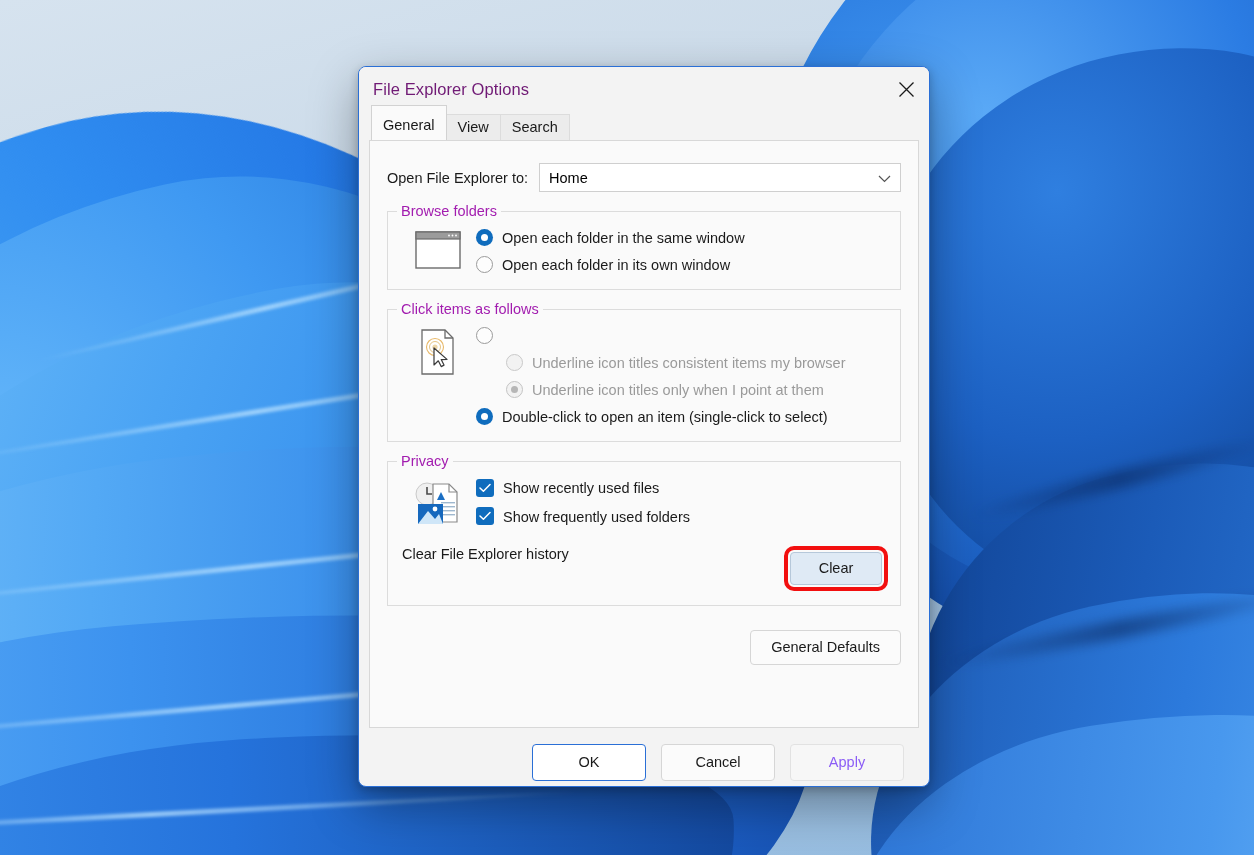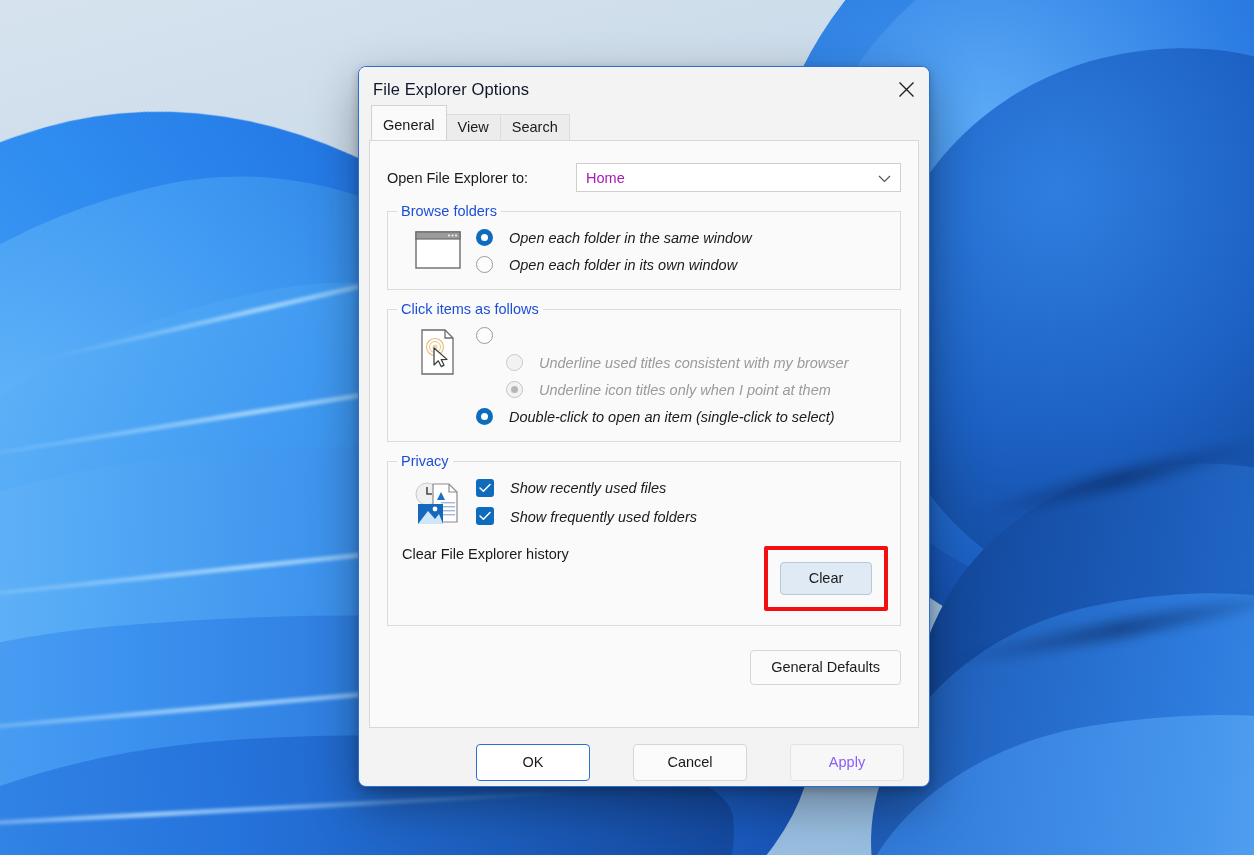--- a/index.html
+++ b/index.html
@@ -137,21 +137,21 @@
   .titlebar {
     height: 45px;
     background: #f3f3f3;
     display: flex;
     align-items: center;
     position: relative;
   }
   .title-text {
     margin-left: 14px;
     font-size: 16.5px;
-    color: #0f172a;
+    color: #701a75;
     letter-spacing: 0.1px;
   }
   .close-btn {
     position: absolute;
     right: 0; top: 0;
     width: 46px; height: 44px;
     display: flex; align-items: center; justify-content: center;
     cursor: pointer;
   }
   .close-btn svg { display:block; }
@@ -195,35 +195,34 @@
     box-sizing: border-box;
     position: relative;
     padding: 0 17px;
   }
 
   
   .row-open {
     display: flex;
     align-items: center;
     padding-top: 22px;
-    gap: 37px;
   }
   .row-open .lbl { font-size: 14.5px; color: #1a1a1a; }
   .combo {
     margin-left: 11px;
     flex: 1;
     height: 29px;
     background: #ffffff;
     border: 1px solid #cfcfcf;
     display: flex;
     align-items: center;
     padding: 0 9px;
     box-sizing: border-box;
     font-size: 14.5px;
-    color: #a21caf;
+    color: #000000;
     position: relative;
     cursor: pointer;
   }
   .combo .chev {
     position: absolute; right: 9px; top: 50%; transform: translateY(-50%);
   }
 
   
   .group {
     position: relative;
@@ -231,38 +230,38 @@
     margin-top: 19px;
     padding: 14px 12px 14px 12px;
     box-sizing: border-box;
   }
   .group > .legend {
     position: absolute;
     top: -9px; left: 9px;
     background: #fafafa;
     padding: 0 4px;
     font-size: 14.5px;
-    color: #1d4ed8;
+    color: #a21caf;
   }
   .group-body { display: flex; }
   .grp-icon { width: 76px; flex: none; display: flex; justify-content: center; padding-top: 4px; }
   .grp-options { flex: 1; }
 
   .opt {
     display: flex;
     align-items: center;
     margin: 3px 0 10px 0;
     font-size: 14.5px;
     color: #1a1a1a;
     cursor: default;
   }
   .opt:last-child { margin-bottom: 2px; align-items: flex-end; }
   .opt.indent { margin-left: 30px; }
   .opt.disabled { color: #9a9a9a; }
-  .opt .txt { margin-left: 16px; font-style: italic; }
+  .opt .txt { margin-left: 9px; }
 
   .radio {
     width: 17px; height: 17px; border-radius: 50%;
     border: 1px solid #9a9a9a;
     background: #fdfdfd;
     box-sizing: border-box;
     flex: none;
     position: relative;
   }
   .radio.on {
@@ -318,41 +317,41 @@
     border-color: #b6c8da;
   }
   .btn.primary {
     border-color: #2a6fd6;
     background: #ffffff;
   }
   .btn.disabled { color: #8b5cf6; background: #f7f7f7; border-color: #e2e2e2; cursor: default; }
 
   .highlight-box {
     border: 4px solid #f20f0f;
-    padding: 12px;
-    border-radius: 2px;
+    padding: 2px;
+    border-radius: 10px;
     display: inline-block;
     line-height: 0;
   }
   .highlight-box .btn { width: 92px; text-align: center; padding-left: 6px; padding-right: 6px; }
 
   .restore-row {
     display: flex; justify-content: flex-end;
     margin-top: 24px;
   }
   .restore-row .btn { padding: 8px 20px; }
 
   .footer {
     display: flex;
     justify-content: flex-end;
     align-items: center;
     gap: 15px;
     padding: 16px 25px 0 0;
   }
-  .footer .btn { width: 114px; text-align: center; padding: 9px 0; margin-left: 28px; }
+  .footer .btn { width: 114px; text-align: center; padding: 9px 0; }
 
   
   .win-icon { width: 48px; height: 40px; }
   .doc-icon { width: 40px; height: 48px; }
   .priv-icon { width: 54px; height: 48px; }
 </style>
 </head>
 <body>
 
 <div id="desktop">
@@ -445,21 +444,21 @@
               <circle cx="17" cy="19" r="2.6" fill="#edd6a8"></circle>
               <path d="M16 20 L16 37 L20.3 32.8 L23.2 38.6 L26 37.1 L23.2 31.6 L29 31.4 Z" fill="#ffffff" stroke="#3a3a3a" stroke-width="1.2" stroke-linejoin="round"></path>
             </svg>
           </div>
           <div class="grp-options">
             <div class="opt">
               <span class="radio"></span>
             </div>
             <div class="opt indent disabled">
               <span class="radio dim"></span>
-              <span class="txt">Underline used titles consistent with my browser</span>
+              <span class="txt">Underline icon titles consistent items my browser</span>
             </div>
             <div class="opt indent disabled">
               <span class="radio dim on2"></span>
               <span class="txt">Underline icon titles only when I point at them</span>
             </div>
             <div class="opt">
               <span class="radio on"></span>
               <span class="txt">Double-click to open an item (single-click to select)</span>
             </div>
           </div>

